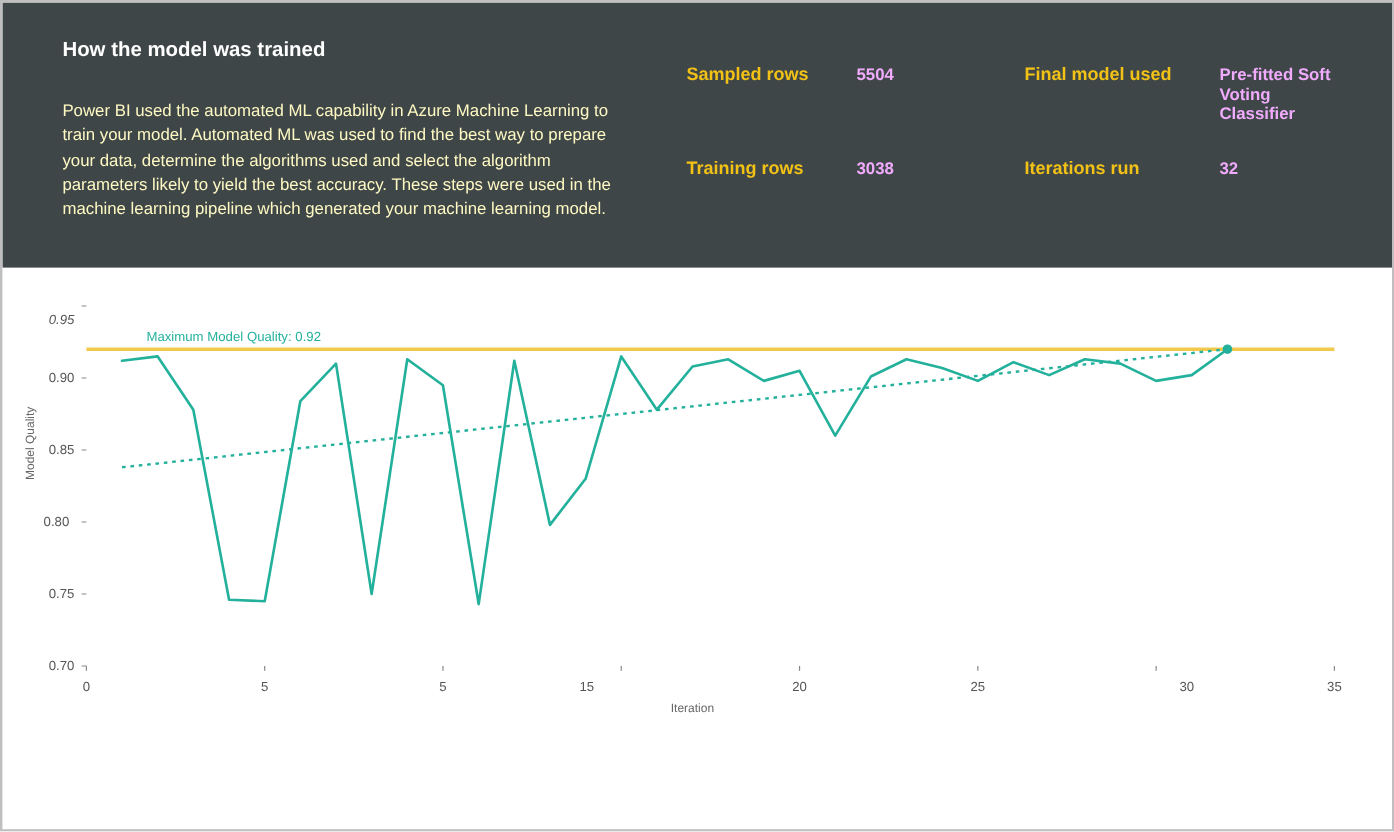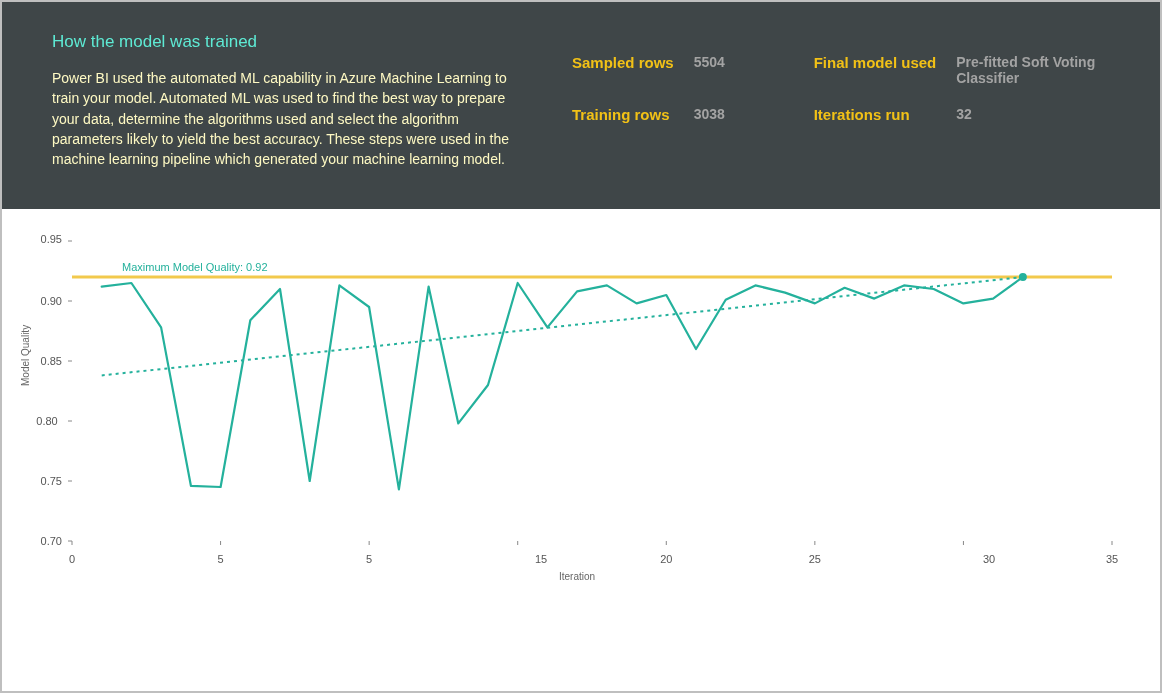--- a/index.html
+++ b/index.html
@@ -20,43 +20,42 @@
   }
   .top-panel {
     background: #3f4648;
     color: #fff;
     padding: 30px 50px 40px 50px;
     display: flex;
     gap: 60px;
   }
   .desc-block { width: 460px; flex: 0 0 460px; }
   .desc-title {
-    color: #5eead4;
-    font-weight: 400;
+    color: #ffffff;
+    font-weight: 700;
     font-size: 17px;
-    margin-bottom: 16px;
+    margin-bottom: 30px;
   }
   .desc-text {
     font-size: 14px;
     line-height: 1.45;
     color: #fef9c3;
   }
   .stats-grid {
     flex: 1;
     display: grid;
     grid-template-columns: auto 100px auto auto;
     column-gap: 40px;
     row-gap: 30px;
     align-content: start;
     padding-top: 22px;
     font-size: 14px;
-    gap: 20px;
   }
   .stat-label { color: #f2c116; font-weight: 600; font-size: 15px; white-space: nowrap; }
-  .stat-value { color: #a3a3a3; font-weight: 600; }
+  .stat-value { color: #f0abfc; font-weight: 600; }
   .chart-area {
     padding: 22px 30px 10px 30px;
   }
   .chart-title {
     font-size: 22px;
     font-weight: 400;
     color: #222;
     margin: 0 0 6px 4px;
   }
   .chart-wrap { position: relative; width: 1090px; height: 360px; }
@@ -145,25 +144,25 @@
           <path d="M69.7 55.6 L99.4 52.0 L129.1 96.4 L158.9 254.8 L188.6 256.0 L218.3 89.2 L248.0 58.0 L277.7 250.0 L307.4 54.4 L337.1 76.0 L366.9 258.4 L396.6 55.6 L426.3 192.4 L456.0 154.0 L485.7 52.0 L515.4 96.4 L545.1 60.4 L574.9 54.4 L604.6 72.4 L634.3 64.0 L664.0 118.0 L693.7 68.8 L723.4 54.4 L753.1 61.6 L782.9 72.4 L812.6 56.8 L842.3 67.6 L872.0 54.4 L901.7 58.0 L931.4 72.4 L961.1 67.6 L990.9 46.0 " fill="none" stroke="#24b19c" stroke-width="2.2" stroke-linejoin="round" stroke-linecap="round"></path>
           <circle cx="990.8571428571428" cy="45.9999999999999" r="4" fill="#24b19c"></circle>
         </svg>
       <div class="axis-label-y">Model Quality</div>
       <div class="axis-label-x">Iteration</div>
     <div class="ytick" style="top: 310px;">0.70</div>
         <div class="ytick" style="top: 250px;">0.75</div>
         <div class="ytick" style="top: 190px; text-align: center;">0.80</div>
         <div class="ytick" style="top: 130px;">0.85</div>
         <div class="ytick" style="top: 70px;">0.90</div>
-        <div class="ytick" style="top: 8px;">0.95</div>
+        <div class="ytick" style="top: 22px; font-style: italic;">0.95</div>
         <div class="xtick" style="left: 40px;">0</div>
         <div class="xtick" style="left: 188.571px;">5</div>
         <div class="xtick" style="left: 337.143px;">5</div>
-        <div class="xtick" style="left: 509px;">15</div>
+        <div class="xtick" style="left: 457px;">15</div>
         <div class="xtick" style="left: 634.286px;">20</div>
         <div class="xtick" style="left: 782.857px;">25</div>
         <div class="xtick" style="left: 957px;">30</div>
         <div class="xtick" style="left: 1080px;">35</div>
         <div class="max-label" style="left: 44px; top: 30px; padding-left: 46px;">Maximum Model Quality: 0.92</div>
       </div>
   </div>
 
 </div>
 

